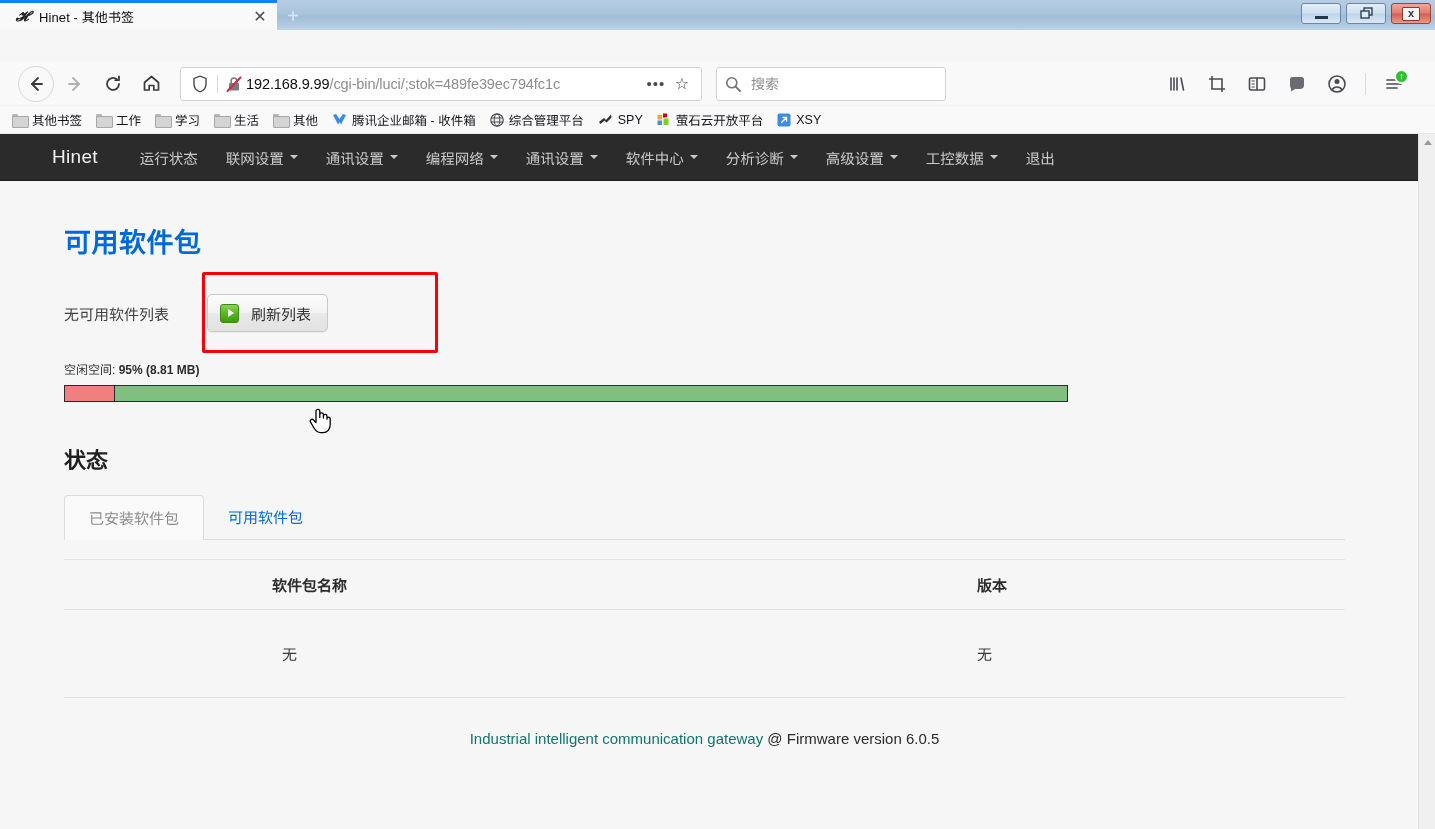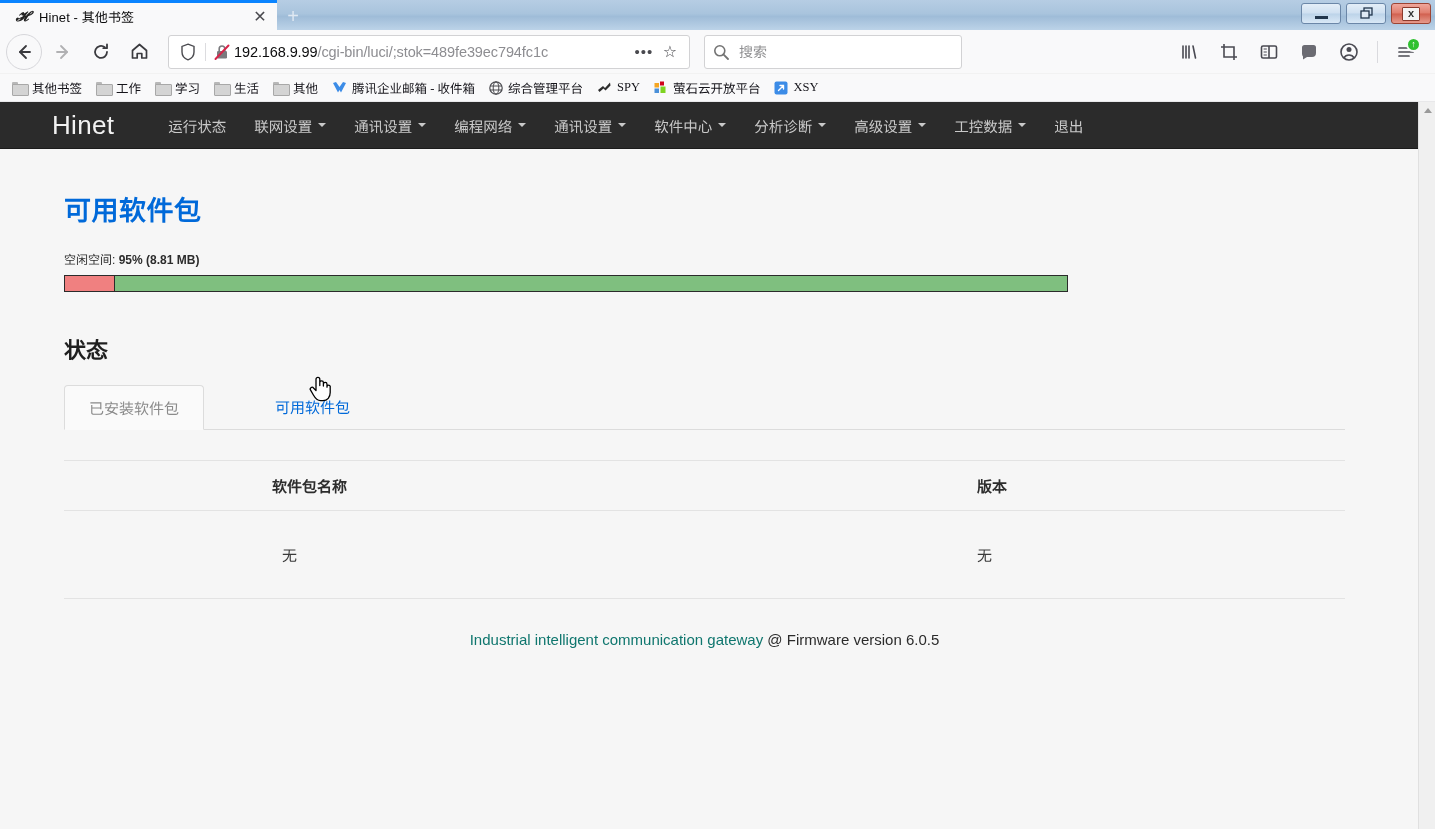--- a/index.html
+++ b/index.html
@@ -90,23 +90,24 @@
     display:flex;align-items:center;justify-content:center;
     width:18px;height:14px;background:#f4f4f4;border:1px solid #8c3a2c;color:#333;
     font-size:11px;font-weight:bold;line-height:1;border-radius:1px;
   }
 
   
   .navbar {
     height: 44px;
     background: #f9f9fa;
     display: flex; align-items: center;
-    padding: 0 6px;
+    padding: 0 18px;
     flex: 0 0 44px;
     border-bottom: 1px solid #f2f2f2;
+    margin-top: 32px;
   }
   .navbtn {
     width: 38px; height: 34px;
     display: flex; align-items: center; justify-content: center;
     color: #3a3a3e;
     cursor: pointer;
     border-radius: 50%;
   }
   .navbtn.back { border: 1px solid #d7d7db; width: 36px; height: 36px; margin-right: 2px; }
   .navbtn.disabled { color: #b1b1b3; }
@@ -130,21 +131,21 @@
     font-size: 14.5px;
     color: #8d8d91;
     white-space: nowrap; overflow: hidden;
     letter-spacing: -0.1px;
   }
   .url-text b { color: #0c0c0d; font-weight: normal; }
   .url-dots { width: 26px; text-align:center; color:#4a4a4f; font-size: 15px; letter-spacing:1px; cursor:pointer;}
   .url-star { width: 26px; text-align:center; color:#4a4a4f; font-size: 16px; cursor:pointer;}
 
   .searchbar {
-    width: 258px; height: 34px;
+    width: 230px; height: 34px;
     margin-left: 14px;
     background: #fff;
     border: 1px solid #d2d2d4;
     border-radius: 3px;
     display: flex; align-items: center;
     padding: 0 8px;
   }
   .searchbar .sicon { margin-right: 8px; color:#737373; display:flex;}
   .searchbar input {
     border: none; outline: none;
@@ -177,21 +178,20 @@
 
   
   .bookmarks {
     height: 28px;
     background: #f9f9fa;
     display: flex; align-items: center;
     padding: 0 6px;
     flex: 0 0 28px;
     gap: 2px;
     border-bottom: 1px solid #e8e8ea;
-    font-family: Liberation Serif, serif;
   }
   .bm {
     display: flex; align-items: center;
     padding: 2px 6px;
     font-size: 12.5px; color: #15141a;
     white-space: nowrap; cursor: pointer;
     border-radius: 3px;
   }
   .bm .bmicon { margin-right: 5px; display:flex;align-items:center; }
   .folder-ico { width:15px;height:12px; position:relative; display:block;}
@@ -221,22 +221,22 @@
 
   .sitenav {
     background: #2b2b2b;
     height: 47px;
     display: flex; align-items: center;
     padding-left: 52px;
     border-bottom: 1px solid #1c1c1c;
   }
   .brand {
     color: #f2f2f2;
-    font-size: 26px;
-    margin-right: 40px;
+    font-size: 19px;
+    margin-right: 28px;
     letter-spacing: 0.3px;
     cursor: pointer;
   }
   .navitem {
     color: #c9c9c9;
     font-size: 14.5px;
     padding: 0 14px;
     cursor: pointer;
     display: flex; align-items: center;
     white-space: nowrap;
@@ -336,40 +336,39 @@
   .status-title {
     margin-top: 40px;
     font-size: 22px; font-weight: bold; color: #1f1f1f;
   }
 
   .tabs {
     margin-top: 20px;
     display: flex;
     border-bottom: 1px solid #dcdcdc;
     width: 1281px;
-    gap: 47px;
   }
   .tabitem {
     padding: 11px 24px;
     font-size: 15px;
     color: #0069d9;
     cursor: pointer;
     position: relative;
     top: 1px;
   }
   .tabitem.active {
     color: #8b8b8b;
     background: #fafafa;
     border: 1px solid #dcdcdc;
     border-bottom: 1px solid #fafafa;
     border-radius: 4px 4px 0 0;
   }
 
   table.pkg {
-    margin-top: 30px;
+    margin-top: 19px;
     width: 1281px;
     border-collapse: collapse;
     font-size: 15px;
   }
   table.pkg th {
     text-align: left;
     font-weight: bold;
     color: #2d2d2d;
     padding: 14px 0 14px 208px;
     border-top: 1px solid #e3e3e3;
@@ -673,20 +672,30 @@
             <i class="caret"></i>
         </span>
         <span class="navitem">
           <span>退出</span>
         </span>
       </div>
 
       <div class="content">
         <h1 class="page-title">可用软件包</h1>
 
+        <div class="refresh-row">
+          <span class="nolist-text">无可用软件列表</span>
+          <div class="hl-box"></div>
+          <button class="btn-refresh">
+            <span class="play-ico">
+                <i></i>
+              </span>
+            <span>刷新列表</span>
+          </button>
+        </div>
 
         <div class="space-label">
           <span>空闲空间:</span>
           <b>95%</b>
           <b>(8.81 MB)</b>
         </div>
         <div class="progress">
           <div class="used" style="width: 5%;"></div>
         </div>
 

